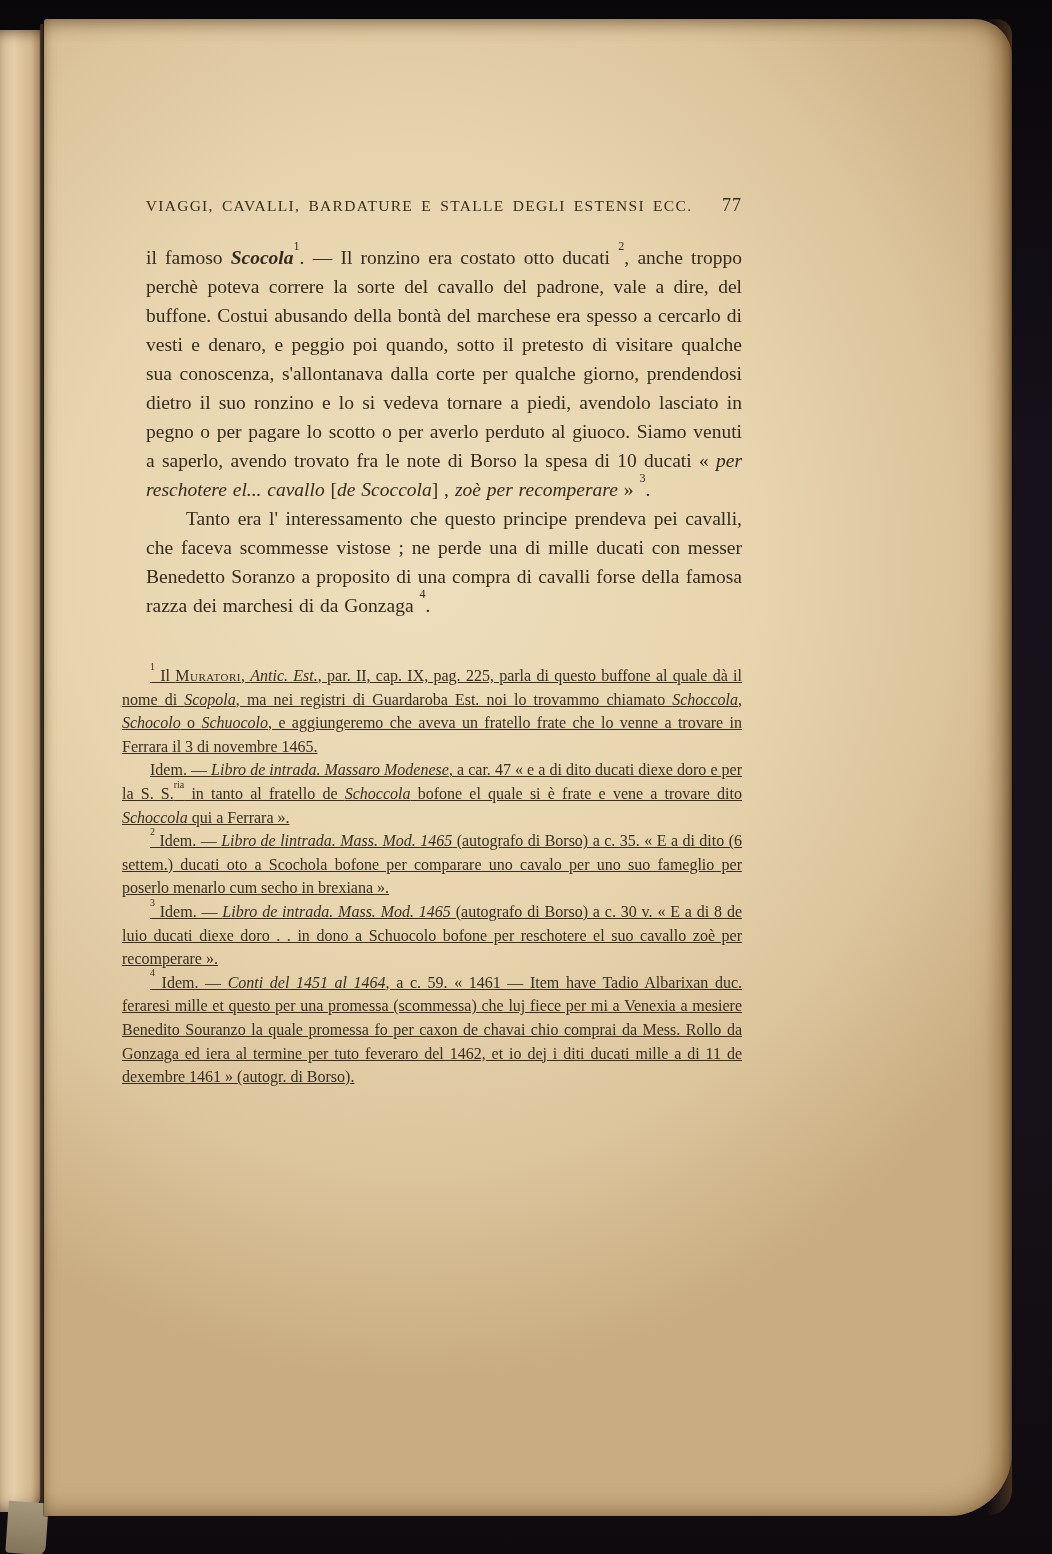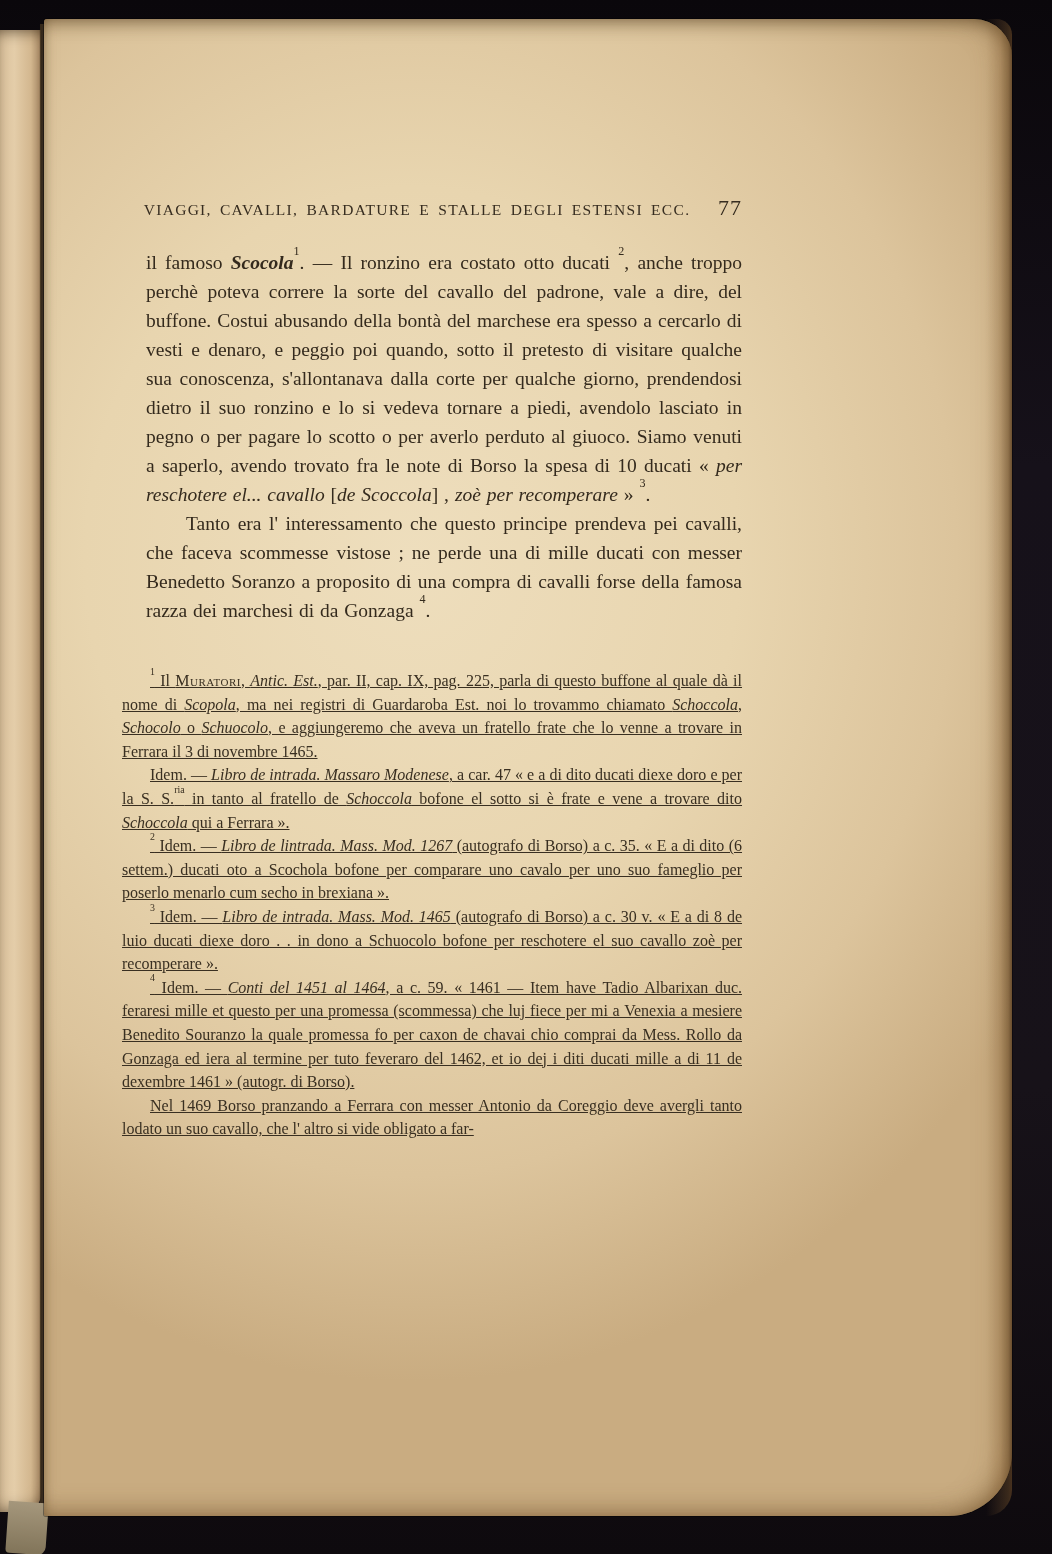--- a/index.html
+++ b/index.html
@@ -44,21 +44,21 @@
   }
   .content { position:absolute; left:78px; top:0; width:620px; color:#362c1f; }
   .running-header {
     margin-top:176px; display:flex; align-items:baseline;
     color:#372d20;
   }
   .running-header .title {
     flex:1; text-align:center; font-size:15.5px; letter-spacing:1.3px;
     word-spacing:3px; white-space:nowrap;
   }
-  .running-header .pnum { font-size:22px; margin-left:6px; letter-spacing:1px; }
+  .running-header .pnum { font-size:18px; margin-left:6px; letter-spacing:1px; }
   .bodytext { margin-top:27px;margin-left:24px; }
   .bodytext p {
     margin:0; font-size:19.5px; line-height:29px; text-align:justify;
     color:#342a1d; word-spacing:1px;
   }
   .bodytext p.indent { text-indent:40px; }
   .footnotes { margin-top:44px; }
   .footnotes p {
     margin:0; font-size:16px; line-height:23.6px; text-align:justify;
     text-indent:28px; color:#392f21;text-decoration:underline;
@@ -86,22 +86,21 @@
         <span class="pnum">77</span>
       </div>
 
       <div class="bodytext">
         <p><span>il famoso </span><span class="it bd">Scocola</span><sup class="s">1</sup><span>. — Il ronzino era costato otto ducati </span><sup class="s">2</sup><span>, anche troppo perchè poteva correre la sorte del cavallo del padrone, vale a dire, del buffone. Costui abusando della bontà del marchese era spesso a cercarlo di vesti e denaro, e peggio poi quando, sotto il pretesto di visitare qualche sua conoscenza, s'allontanava dalla corte per qualche giorno, prendendosi dietro il suo ronzino e lo si vedeva tornare a piedi, avendolo lasciato in pegno o per pagare lo scotto o per averlo perduto al giuoco. Siamo venuti a saperlo, avendo trovato fra le note di Borso la spesa di 10 ducati « </span><span class="it">per reschotere el... cavallo</span><span> [</span><span class="it">de Scoccola</span><span>] , </span><span class="it">zoè per recomperare</span><span> » </span><sup class="s">3</sup><span>.</span></p>
         <p class="indent"><span>Tanto era l' interessamento che questo principe prendeva pei cavalli, che faceva scommesse vistose ; ne perde una di mille ducati con messer Benedetto Soranzo a proposito di una compra di cavalli forse della famosa razza dei marchesi di da Gonzaga </span><sup class="s">4</sup><span>.</span></p>
       </div>
 
       <div class="footnotes">
         <p><sup class="s">1</sup><span> Il </span><span class="sc">Muratori</span><span>, </span><span class="it">Antic. Est.</span><span>, par. II, cap. IX, pag. 225, parla di questo buffone al quale dà il nome di </span><span class="it">Scopola</span><span>, ma nei registri di Guardaroba Est. noi lo trovammo chiamato </span><span class="it">Schoccola</span><span>, </span><span class="it">Schocolo</span><span> o </span><span class="it">Schuocolo</span><span>, e aggiungeremo che aveva un fratello frate che lo venne a trovare in Ferrara il 3 di novembre 1465.</span></p>
-        <p><span>Idem. — </span><span class="it">Libro de intrada. Massaro Modenese</span><span>, a car. 47 « e a di dito ducati diexe doro e per la S. S.</span><sup class="s">ria</sup><span> in tanto al fratello de </span><span class="it">Schoccola</span><span> bofone el sotto si è frate e vene a trovare dito </span><span class="it">Schoccola</span><span> qui a Ferrara ».</span></p>
-        <p><sup class="s">2</sup><span> Idem. — </span><span class="it">Libro de lintrada. Mass. Mod. 1267</span><span> (autografo di Borso) a c. 35. « E a di dito (6 settem.) ducati oto a Scochola bofone per comparare uno cavalo per uno suo fameglio per poserlo menarlo cum secho in brexiana ».</span></p>
+        <p><span>Idem. — </span><span class="it">Libro de intrada. Massaro Modenese</span><span>, a car. 47 « e a di dito ducati diexe doro e per la S. S.</span><sup class="s">ria</sup><span> in tanto al fratello de </span><span class="it">Schoccola</span><span> bofone el quale si è frate e vene a trovare dito </span><span class="it">Schoccola</span><span> qui a Ferrara ».</span></p>
+        <p><sup class="s">2</sup><span> Idem. — </span><span class="it">Libro de lintrada. Mass. Mod. 1465</span><span> (autografo di Borso) a c. 35. « E a di dito (6 settem.) ducati oto a Scochola bofone per comparare uno cavalo per uno suo fameglio per poserlo menarlo cum secho in brexiana ».</span></p>
         <p><sup class="s">3</sup><span> Idem. — </span><span class="it">Libro de intrada. Mass. Mod. 1465</span><span> (autografo di Borso) a c. 30 v. « E a di 8 de luio ducati diexe doro . . in dono a Schuocolo bofone per reschotere el suo cavallo zoè per recomperare ».</span></p>
         <p><sup class="s">4</sup><span> Idem. — </span><span class="it">Conti del 1451 al 1464</span><span>, a c. 59. « 1461 — Item have Tadio Albarixan duc. feraresi mille et questo per una promessa (scommessa) che luj fiece per mi a Venexia a mesiere Benedito Souranzo la quale promessa fo per caxon de chavai chio comprai da Mess. Rollo da Gonzaga ed iera al termine per tuto feveraro del 1462, et io dej i diti ducati mille a di 11 de dexembre 1461 » (autogr. di Borso).</span></p>
-        <p><span>Nel 1469 Borso pranzando a Ferrara con messer Antonio da Coreggio deve avergli tanto lodato un suo cavallo, che l' altro si vide obligato a far-</span></p>
       </div>
 
     </div>
   </div>
 </div>
 
 </body></html>

